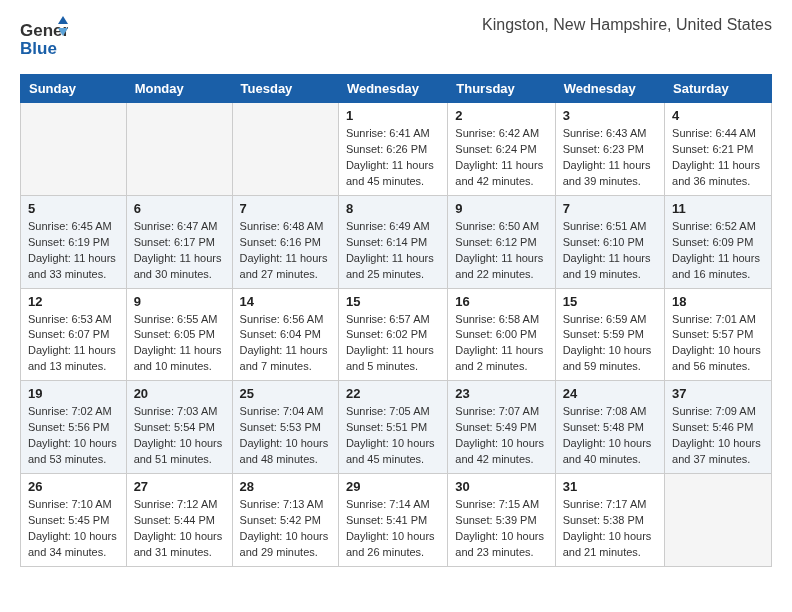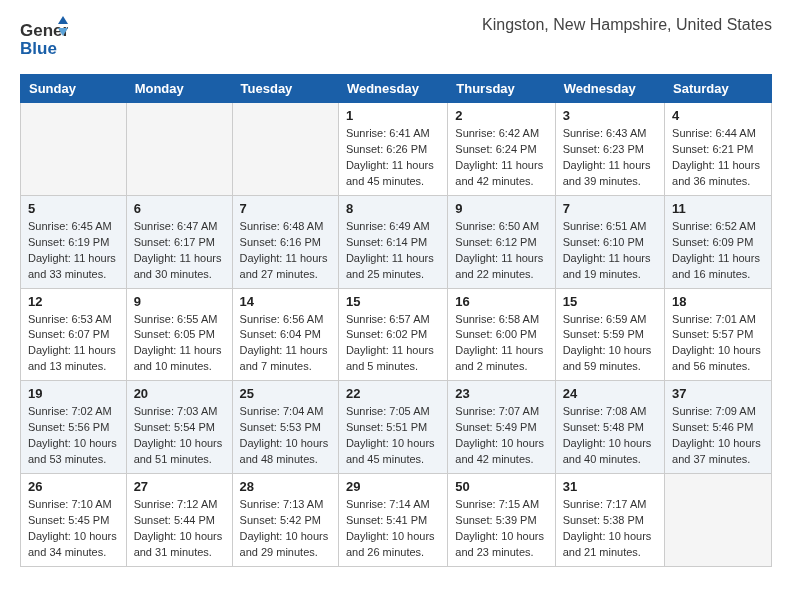--- a/index.html
+++ b/index.html
@@ -243,21 +243,21 @@
           </td>
           <td>
             <span class="day-num">28</span>
             <div class="day-info">Sunrise: 7:13 AM<br>Sunset: 5:42 PM<br>Daylight: 10 hours and 29 minutes.</div>
           </td>
           <td>
             <span class="day-num">29</span>
             <div class="day-info">Sunrise: 7:14 AM<br>Sunset: 5:41 PM<br>Daylight: 10 hours and 26 minutes.</div>
           </td>
           <td>
-            <span class="day-num">50</span>
+            <span class="day-num">30</span>
             <div class="day-info">Sunrise: 7:15 AM<br>Sunset: 5:39 PM<br>Daylight: 10 hours and 23 minutes.</div>
           </td>
           <td>
             <span class="day-num">31</span>
             <div class="day-info">Sunrise: 7:17 AM<br>Sunset: 5:38 PM<br>Daylight: 10 hours and 21 minutes.</div>
           </td>
           <td class="empty"></td>
         </tr>
       </tbody>
   </table>

